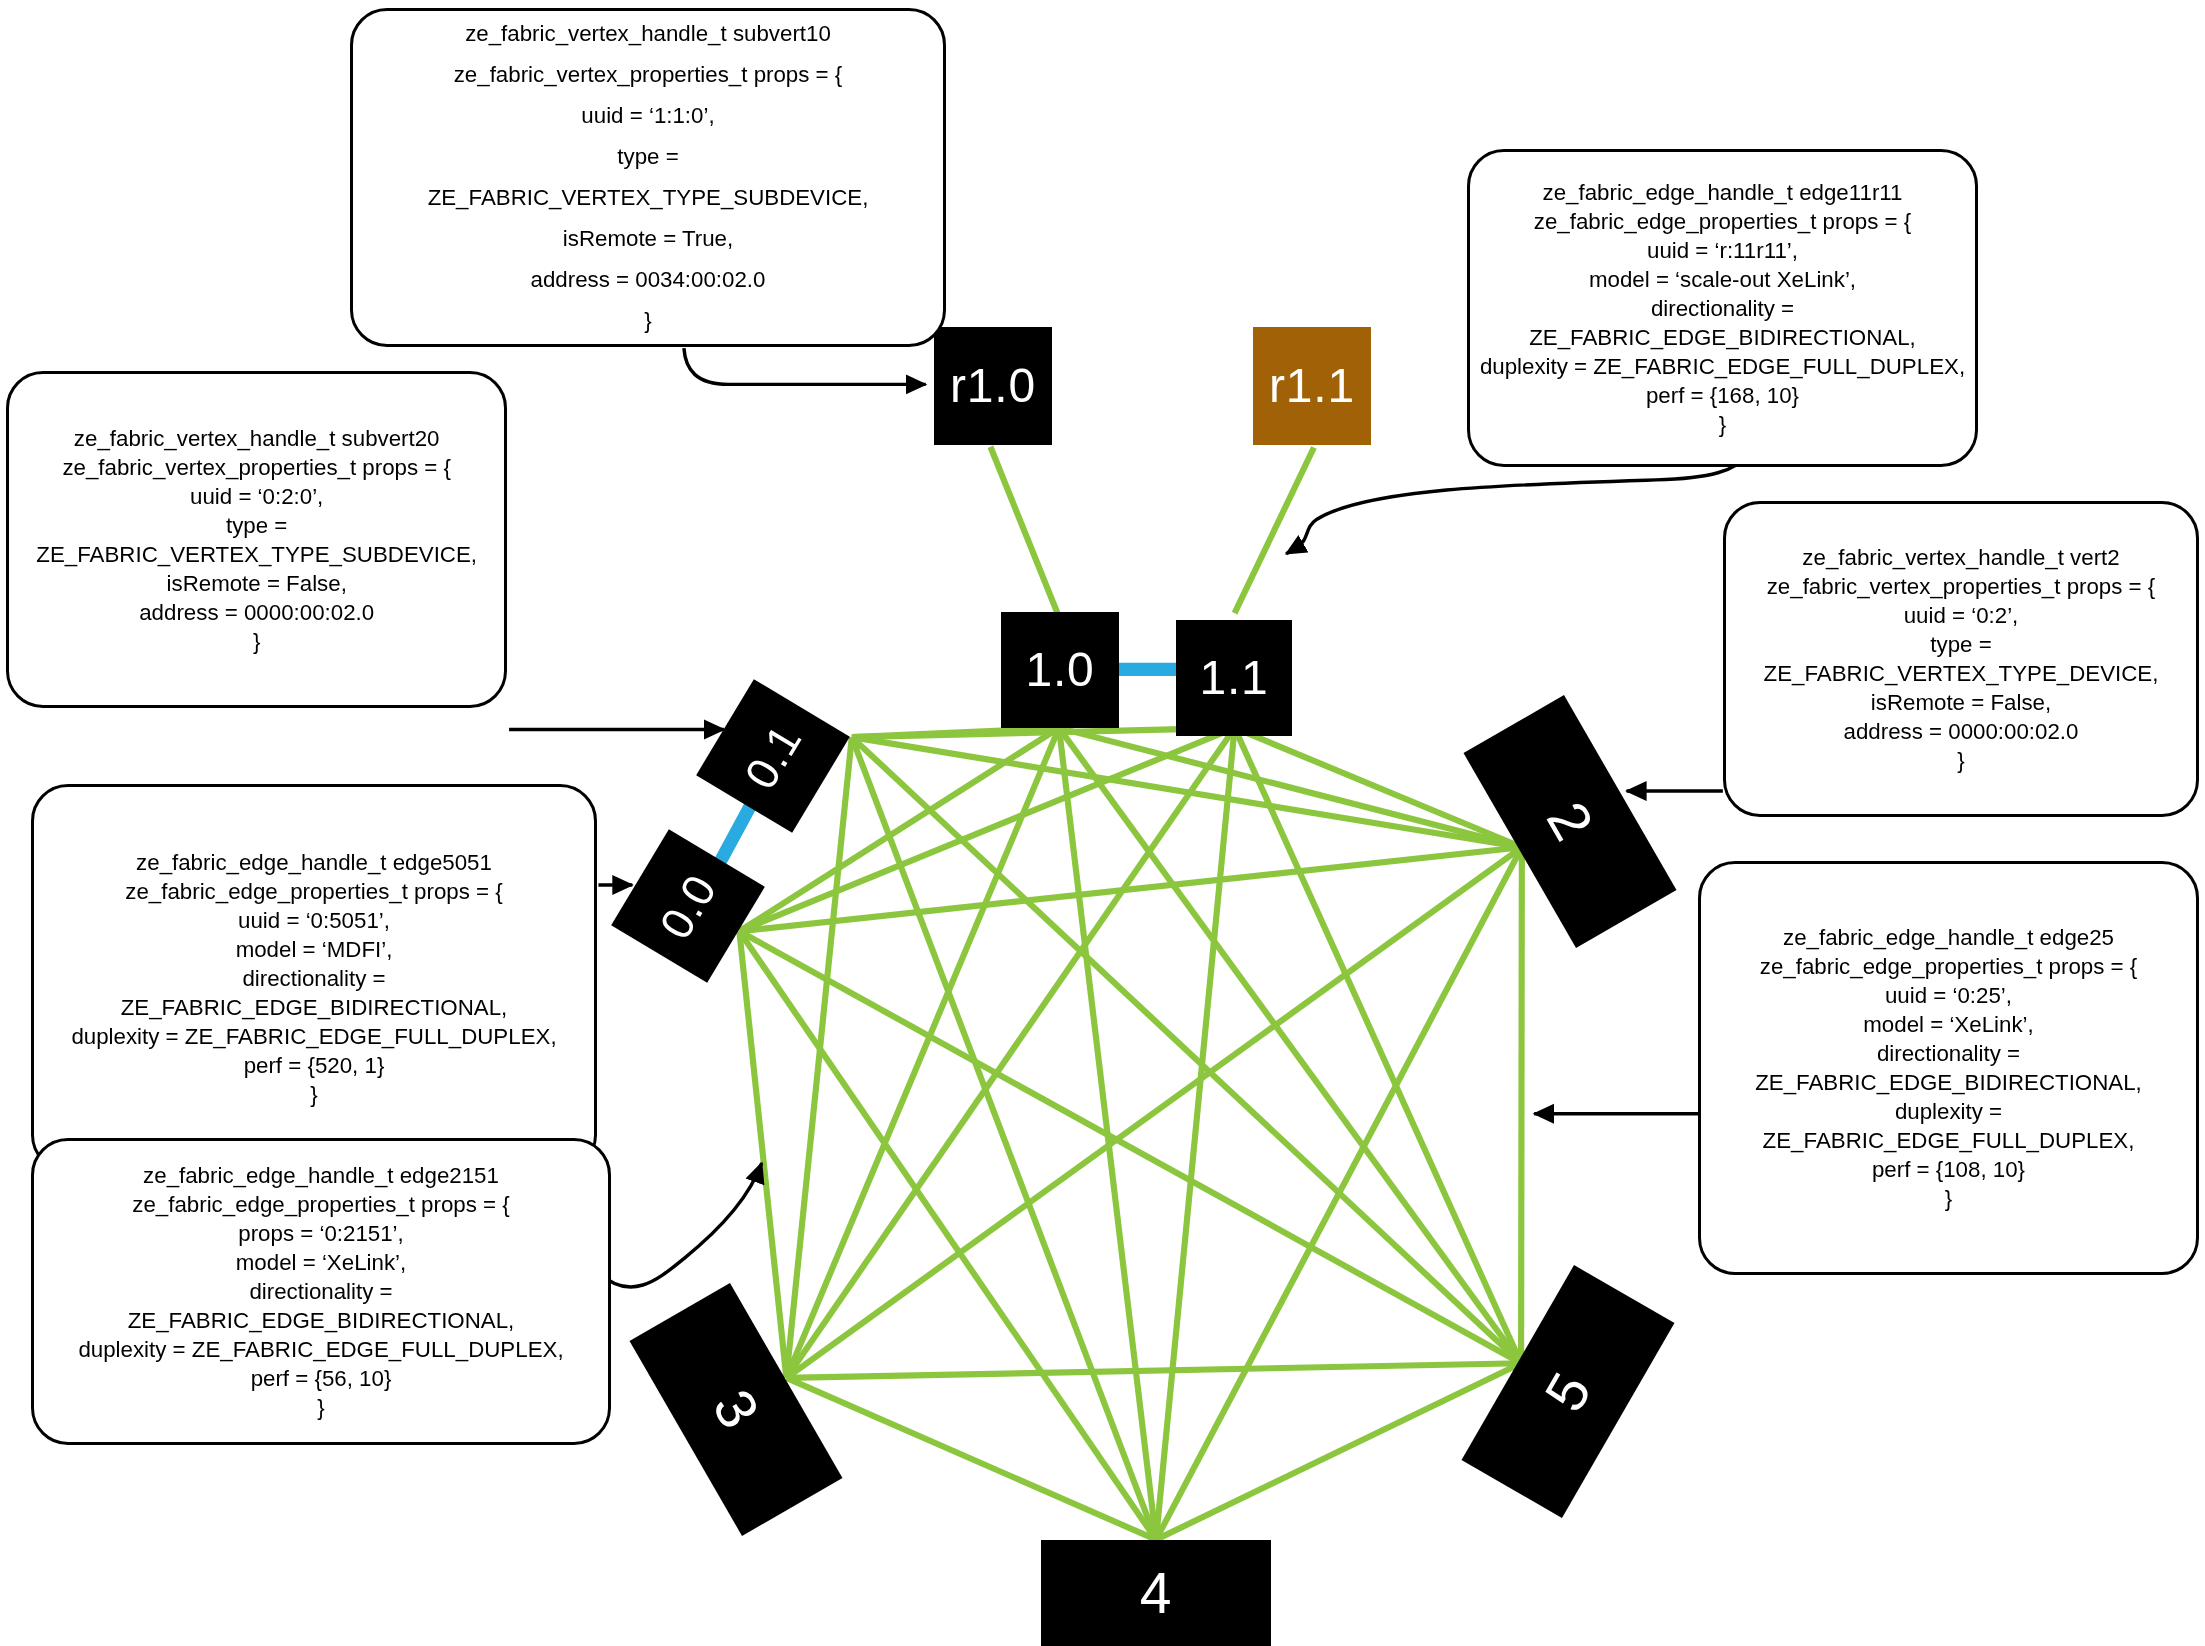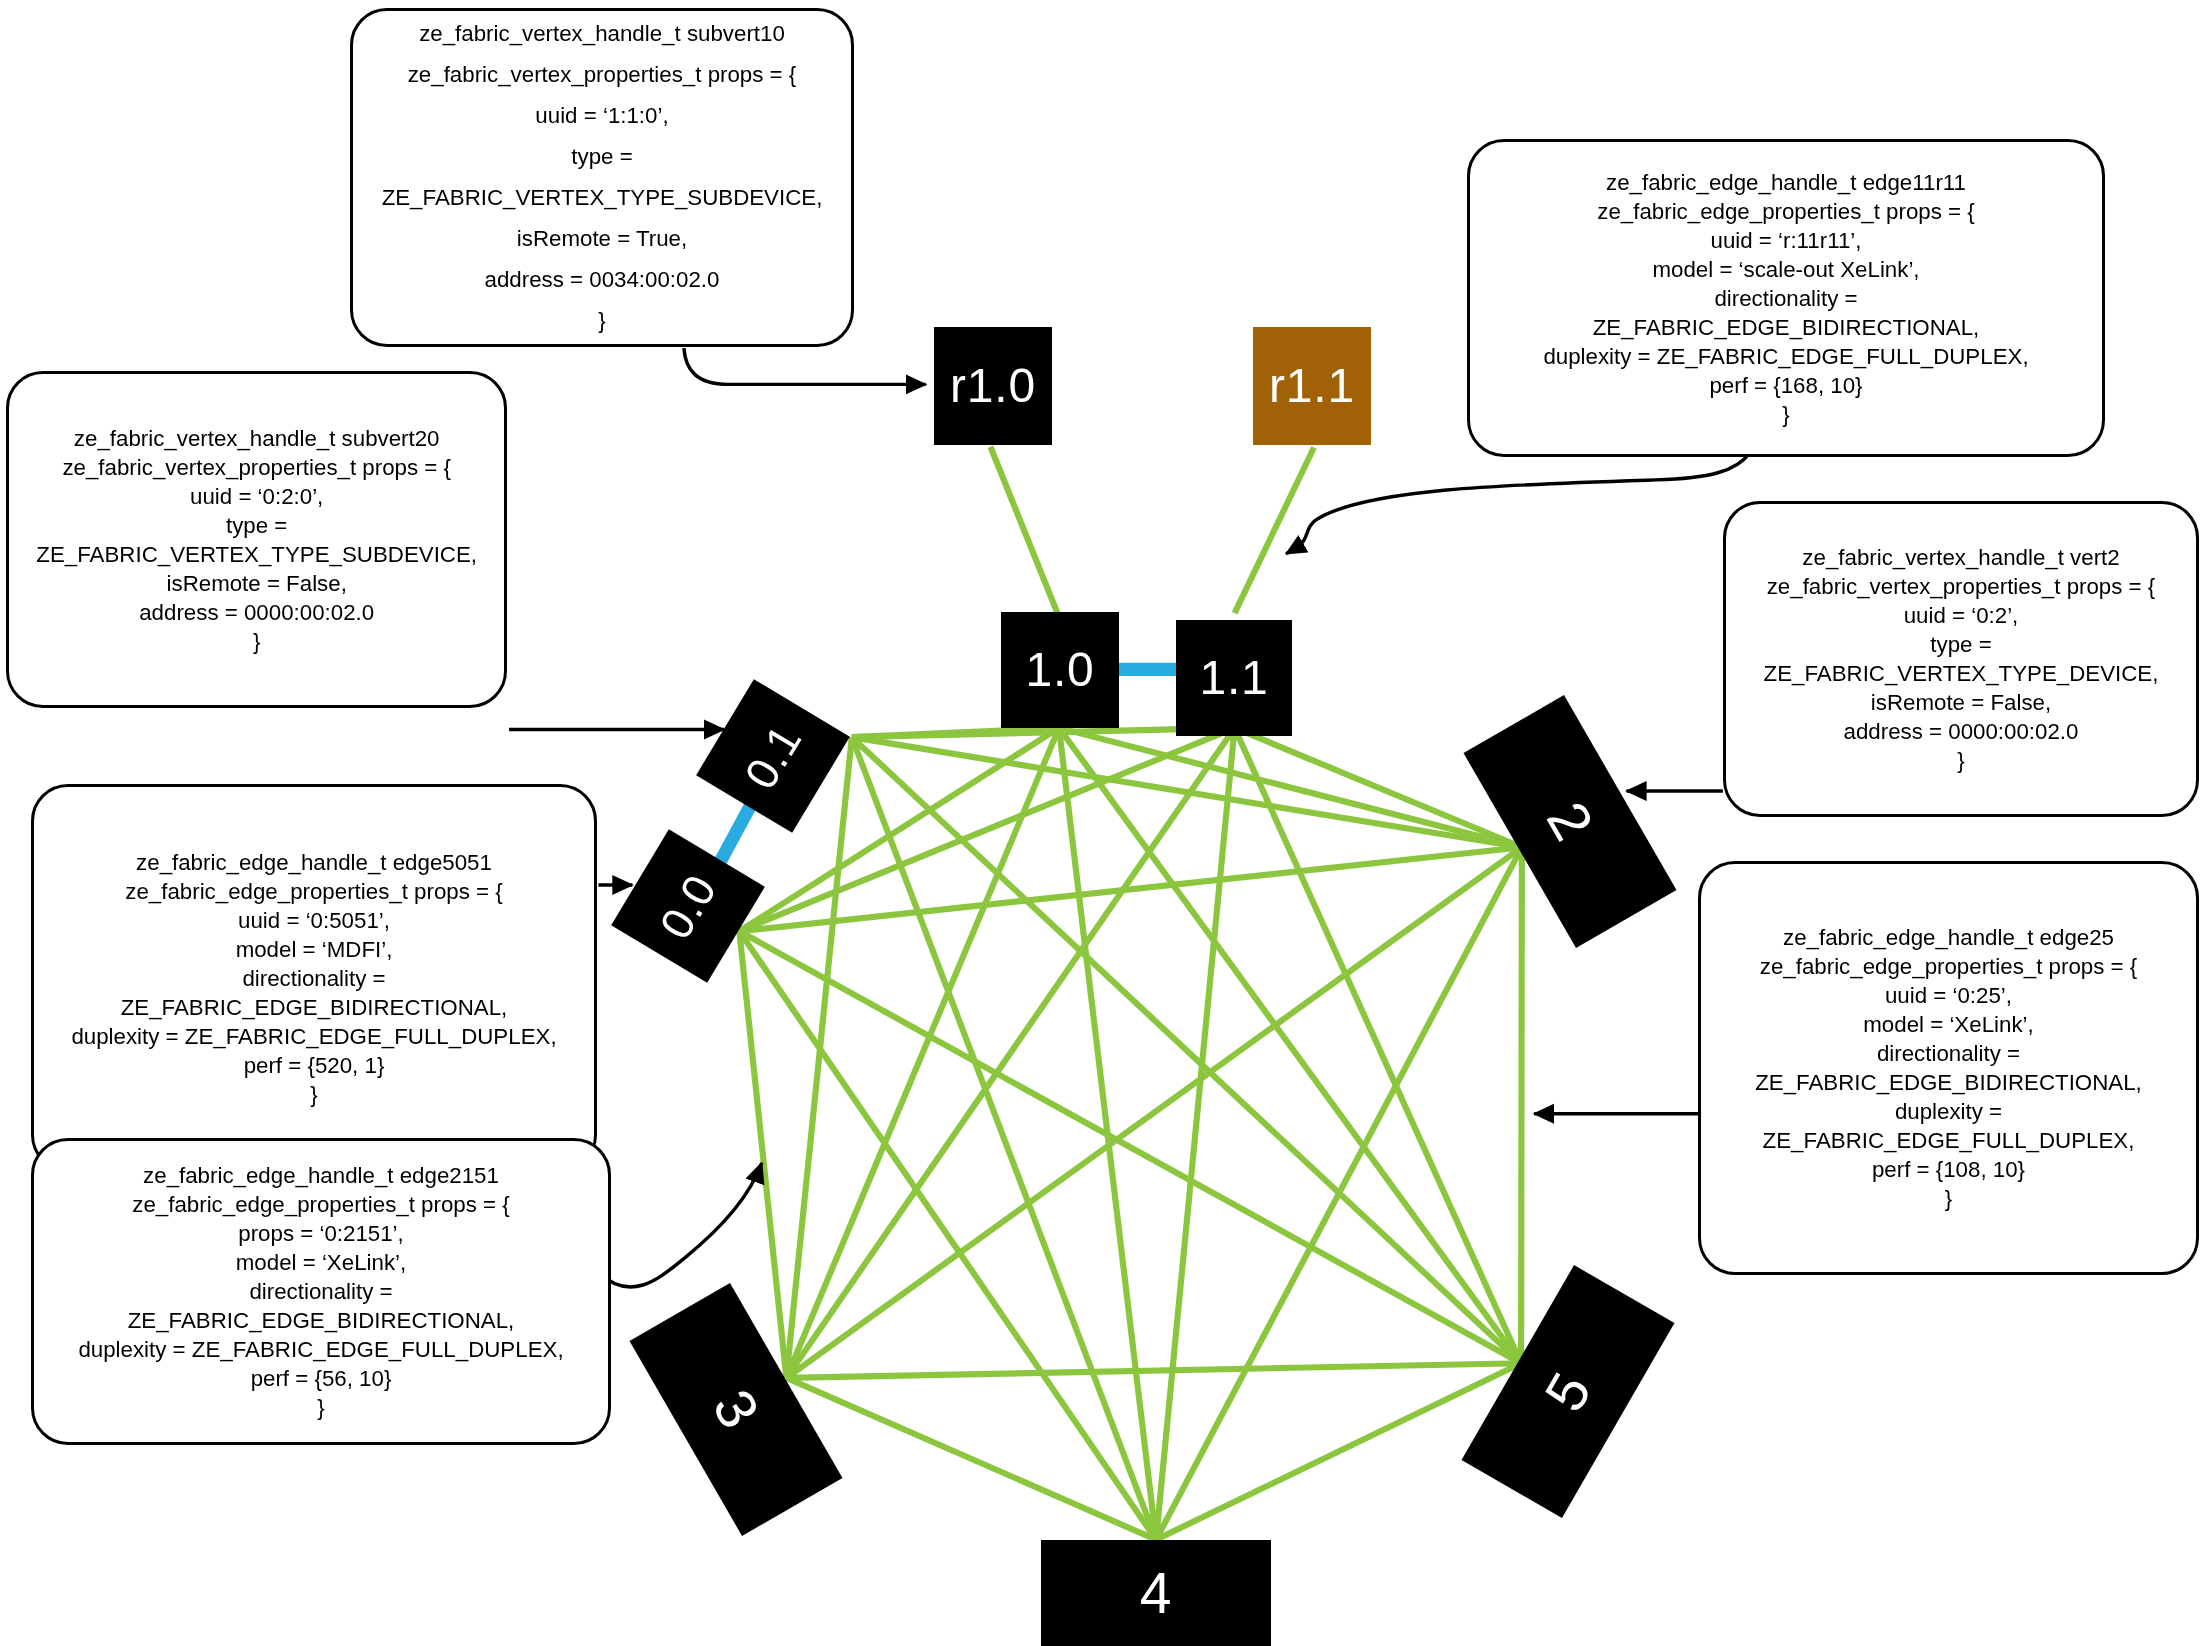--- a/index.html
+++ b/index.html
@@ -28,25 +28,25 @@
   #node-5  {left:1510px;top:1279px;width:116px;height:225px;font-size:57px;transform:rotate(30deg);}
   #node-5 .lbl{transform:rotate(-90deg);}
   #node-4  {left:1041px;top:1540px;width:230px;height:106px;font-size:57px;}
   
   .callout{
     position:absolute;background:#fff;border:3.5px solid #000;border-radius:37px;box-sizing:border-box;
     display:flex;flex-direction:column;align-items:center;justify-content:center;
     text-align:center;font-size:22.3px;line-height:29px;color:#000;font-weight:300;padding:10.8px 6.2px;
   }
   .cline{white-space:nowrap;}
-  #c1{left:350px;top:7.7px;width:504px;height:339px;gap:12px;}
+  #c1{left:350px;top:7.7px;width:596px;height:339px;gap:12px;}
   #c2{left:6.2px;top:371px;width:501px;height:337px;}
   #c3{left:31px;top:784px;width:566px;height:388px;}
   #c4{left:31px;top:1138px;width:580px;height:307px;}
-  #c5{left:1467px;top:139px;width:638px;height:318px;}
+  #c5{left:1467px;top:149px;width:511px;height:318px;}
   #c6{left:1723px;top:501px;width:476px;height:316px;}
   #c7{left:1698px;top:861px;width:501px;height:414px;}
 </style>
 </head>
 <body>
 
 <div id="canvas">
 
   <svg id="edge-layer" viewBox="0 0 2863 2137" xmlns="http://www.w3.org/2000/svg">
     <defs>

